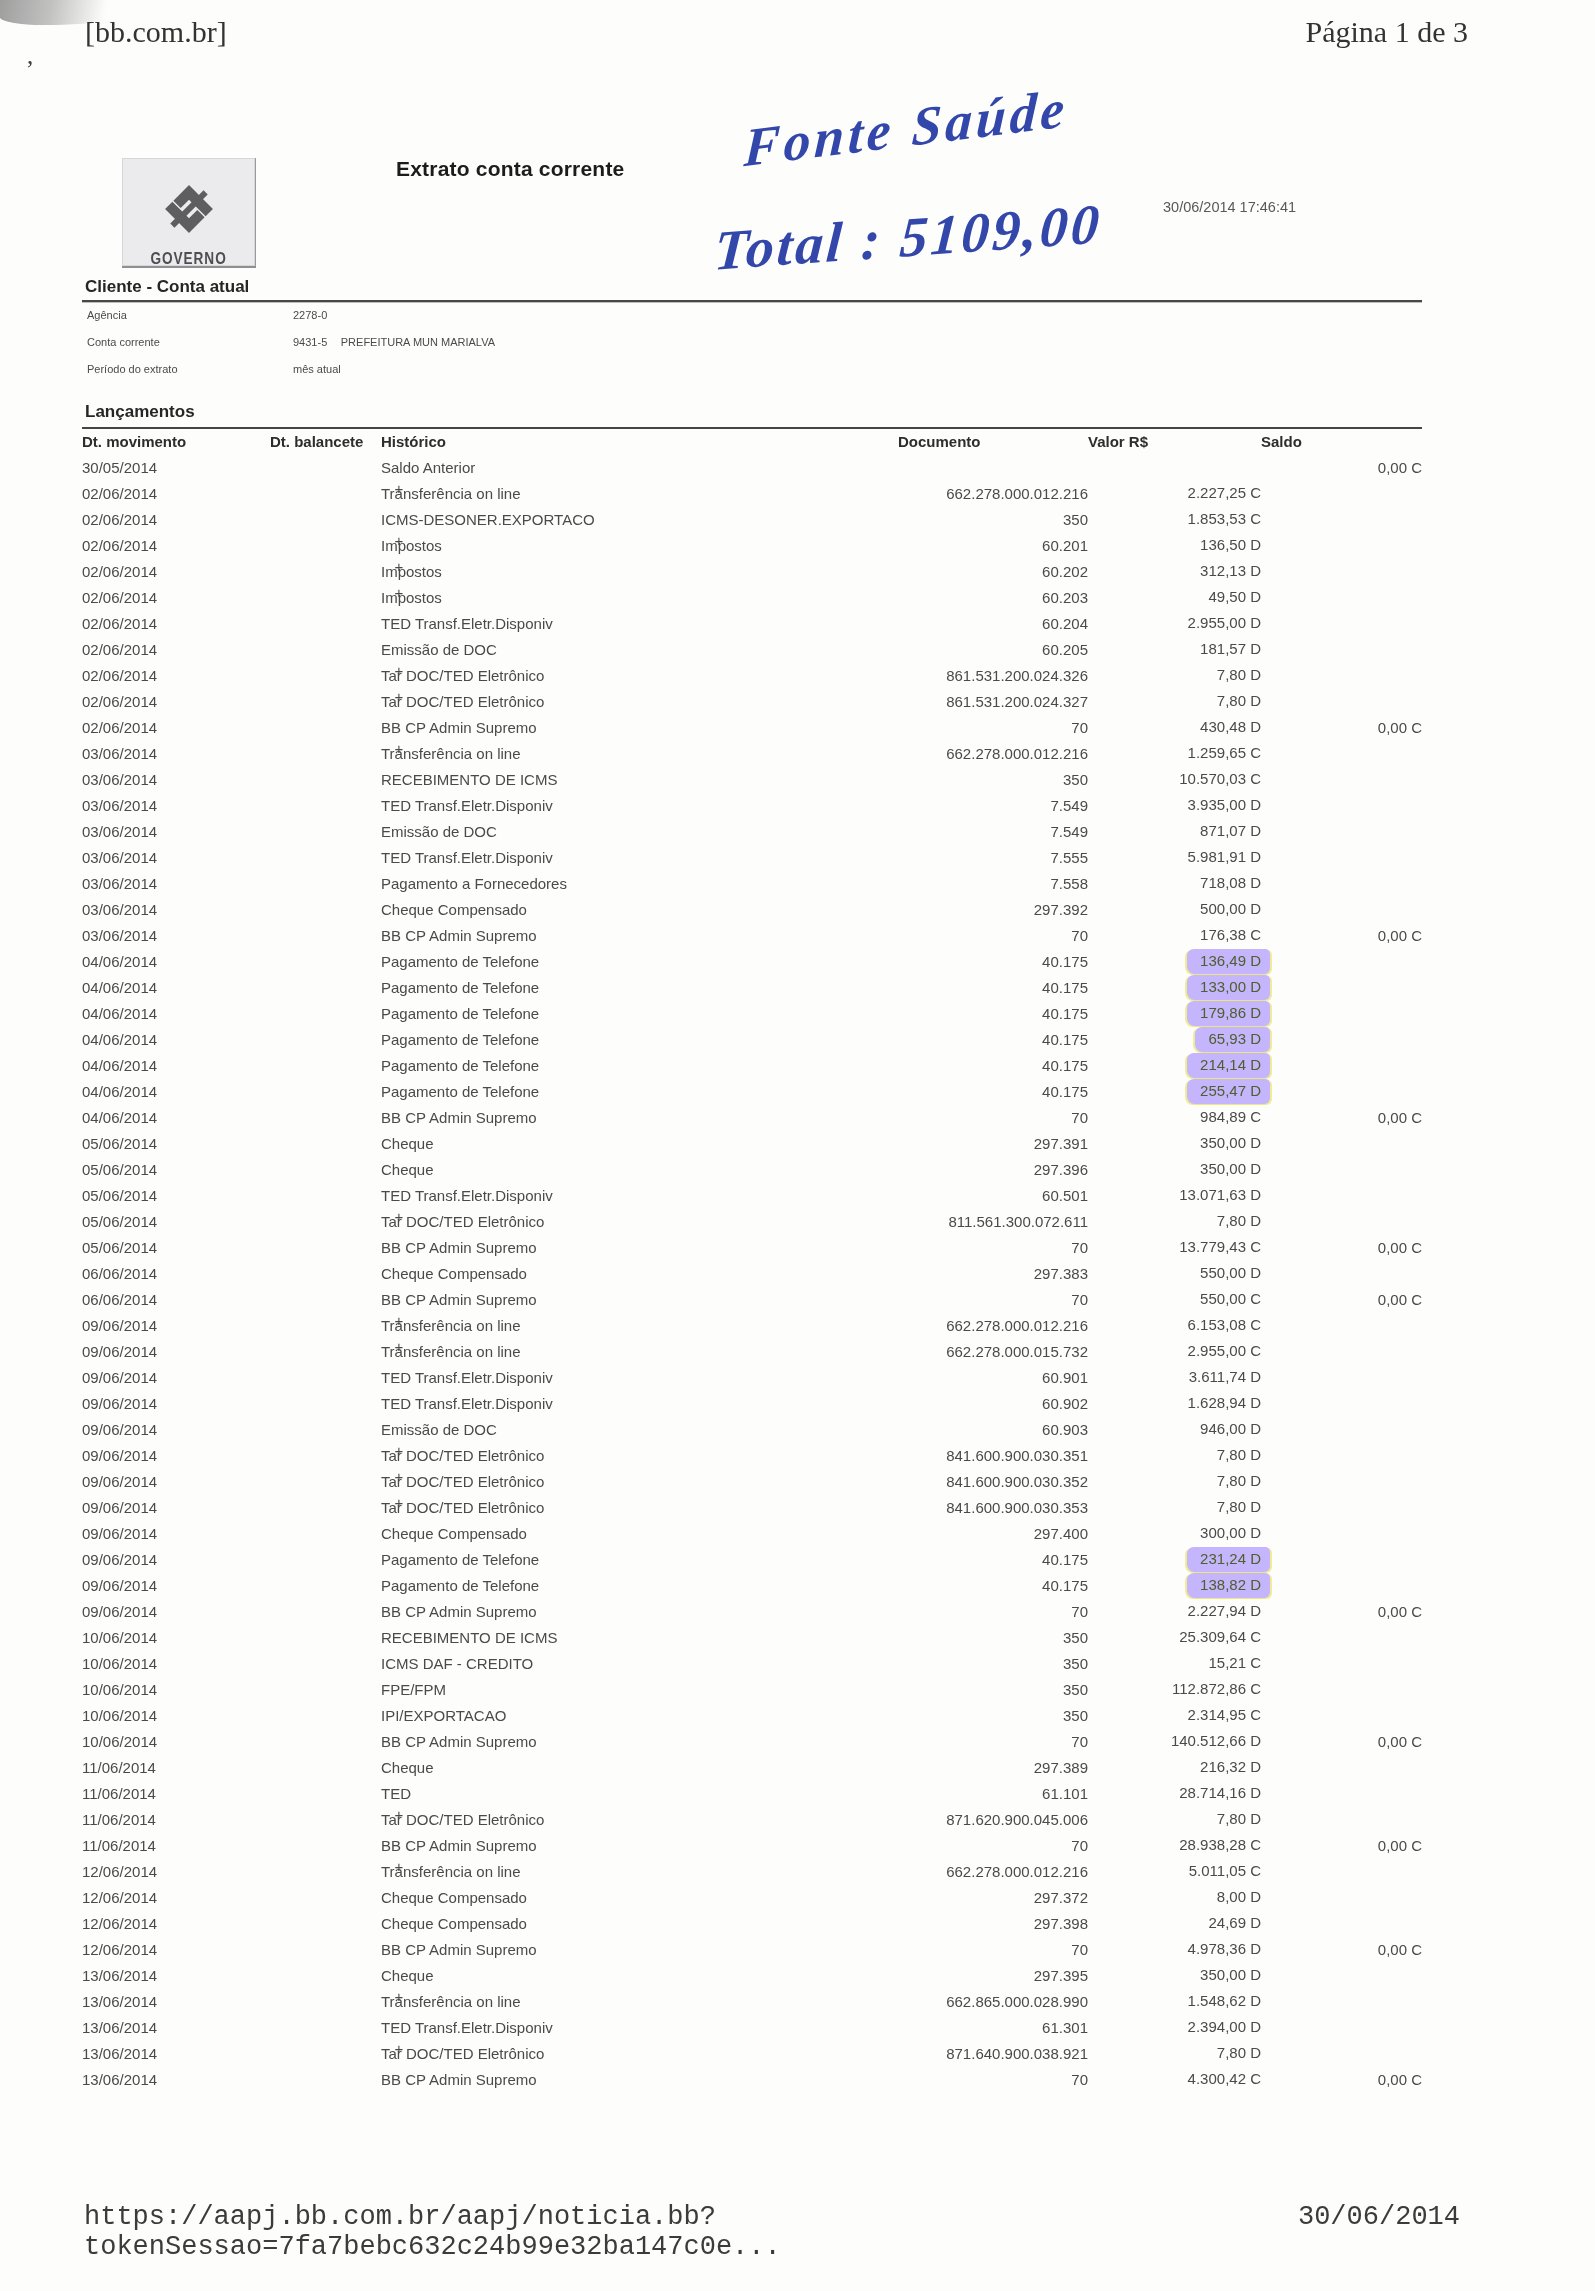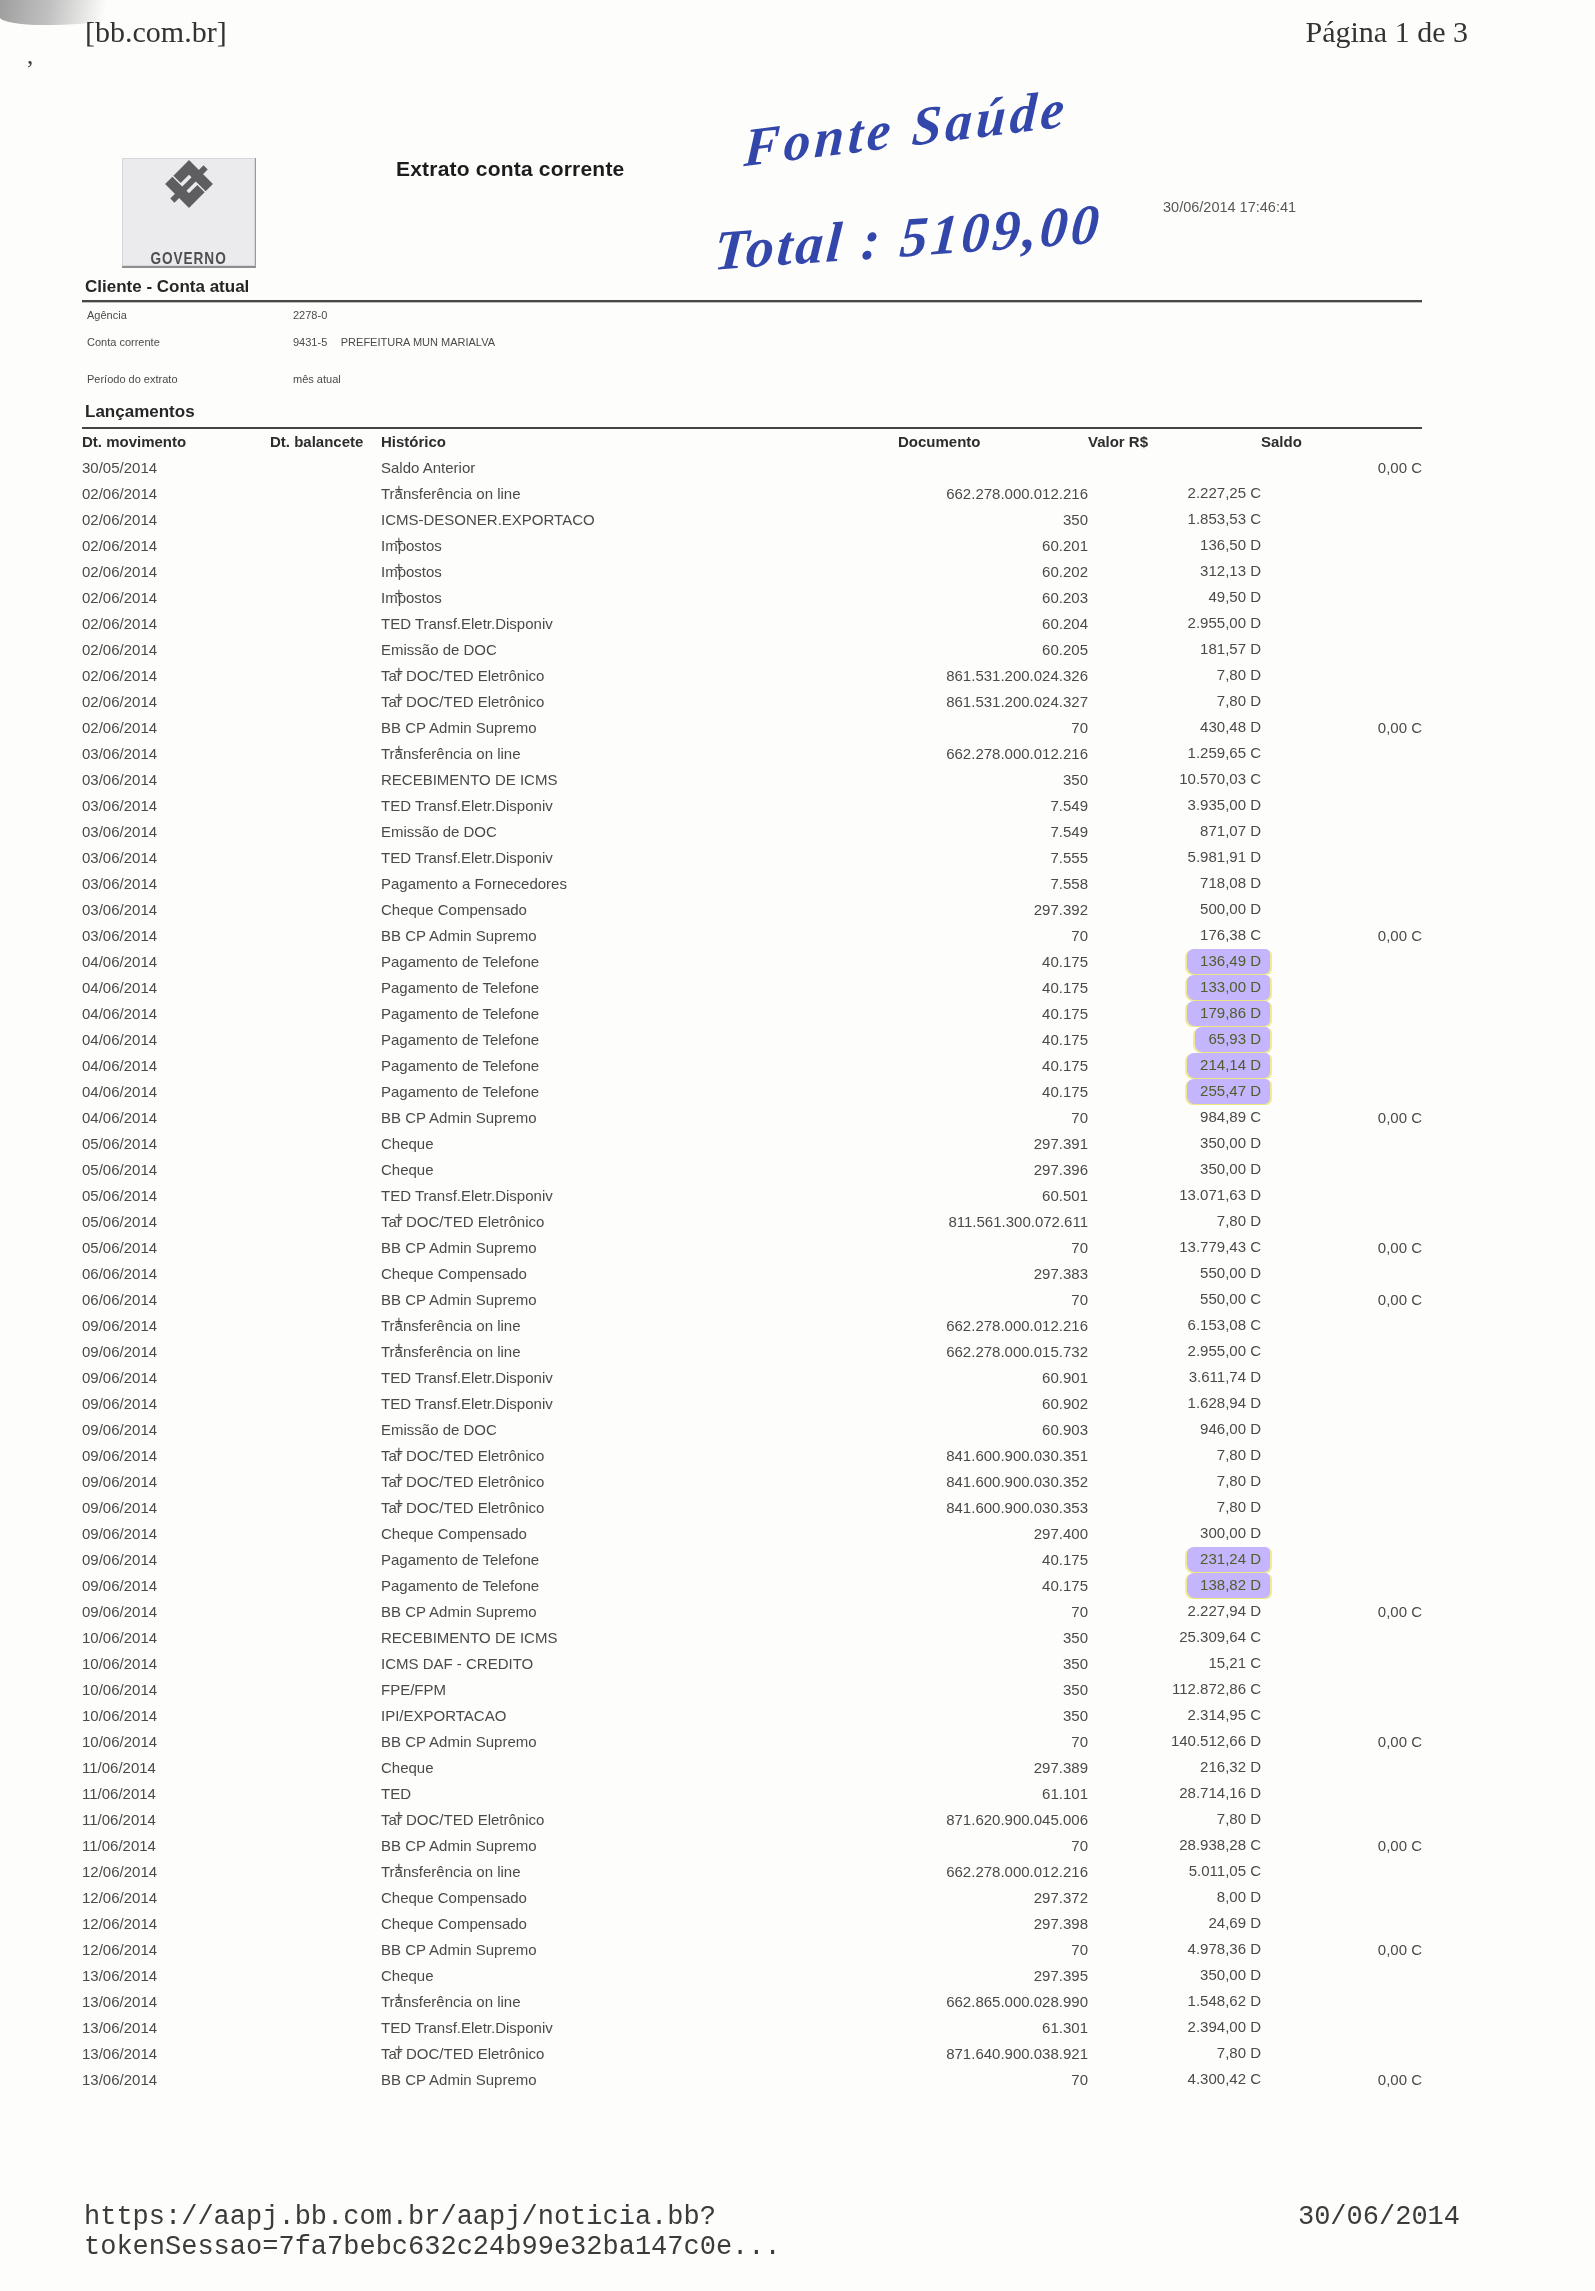--- a/index.html
+++ b/index.html
@@ -32,21 +32,21 @@
     position:absolute;left:84px;top:2202px;width:1376px;
     display:flex;justify-content:space-between;align-items:baseline;
     font-family:Liberation Mono, monospace;font-size:27px;color:#3b3b3b;
   }
   
   .logo-box{
     position:absolute;left:122px;top:158px;width:133px;height:108px;
     background:#ebebed;
     border-right:1.9px solid #9a9a9a;border-bottom:2.9px solid #8f8f8f;
     box-shadow:inset 0 0 0 1px #d6d6d8;
-    display:flex;flex-direction:column;align-items:center;justify-content:space-between;gap:11px;
+    display:flex;flex-direction:column;align-items:center;justify-content:flex-end;gap:11px;
   }
   .logo-label{
     font-size:14.5px;font-weight:bold;color:#4e4e52;letter-spacing:1px;
     transform:scaleY(1.12) scaleX(.94);
   }
   
   .title{
     position:absolute;left:396px;top:157px;
     font-size:21px;font-weight:bold;color:#1c1c1c;letter-spacing:0.2px;
   }
@@ -133,21 +133,21 @@
 
   <div class="sec-head" style="top:277px;">Cliente - Conta atual</div>
   <div class="rule" style="top:300px;"></div>
 
   <div class="field-row" style="top:309px;">
     <span class="lbl">Agência</span><span>2278-0</span>
   </div>
   <div class="field-row" style="top:336px;">
     <span class="lbl">Conta corrente</span><span>9431-5</span><span class="extra">PREFEITURA MUN MARIALVA</span>
   </div>
-  <div class="field-row" style="top:373px;">
+  <div class="field-row" style="top:363px;">
     <span class="lbl">Período do extrato</span><span>mês atual</span>
   </div>
 
   <div class="sec-head" style="top:402px;">Lançamentos</div>
 
   <table class="ledger">
     <colgroup>
       <col style="width:188px">
         <col style="width:111px">
         <col style="width:517px">

